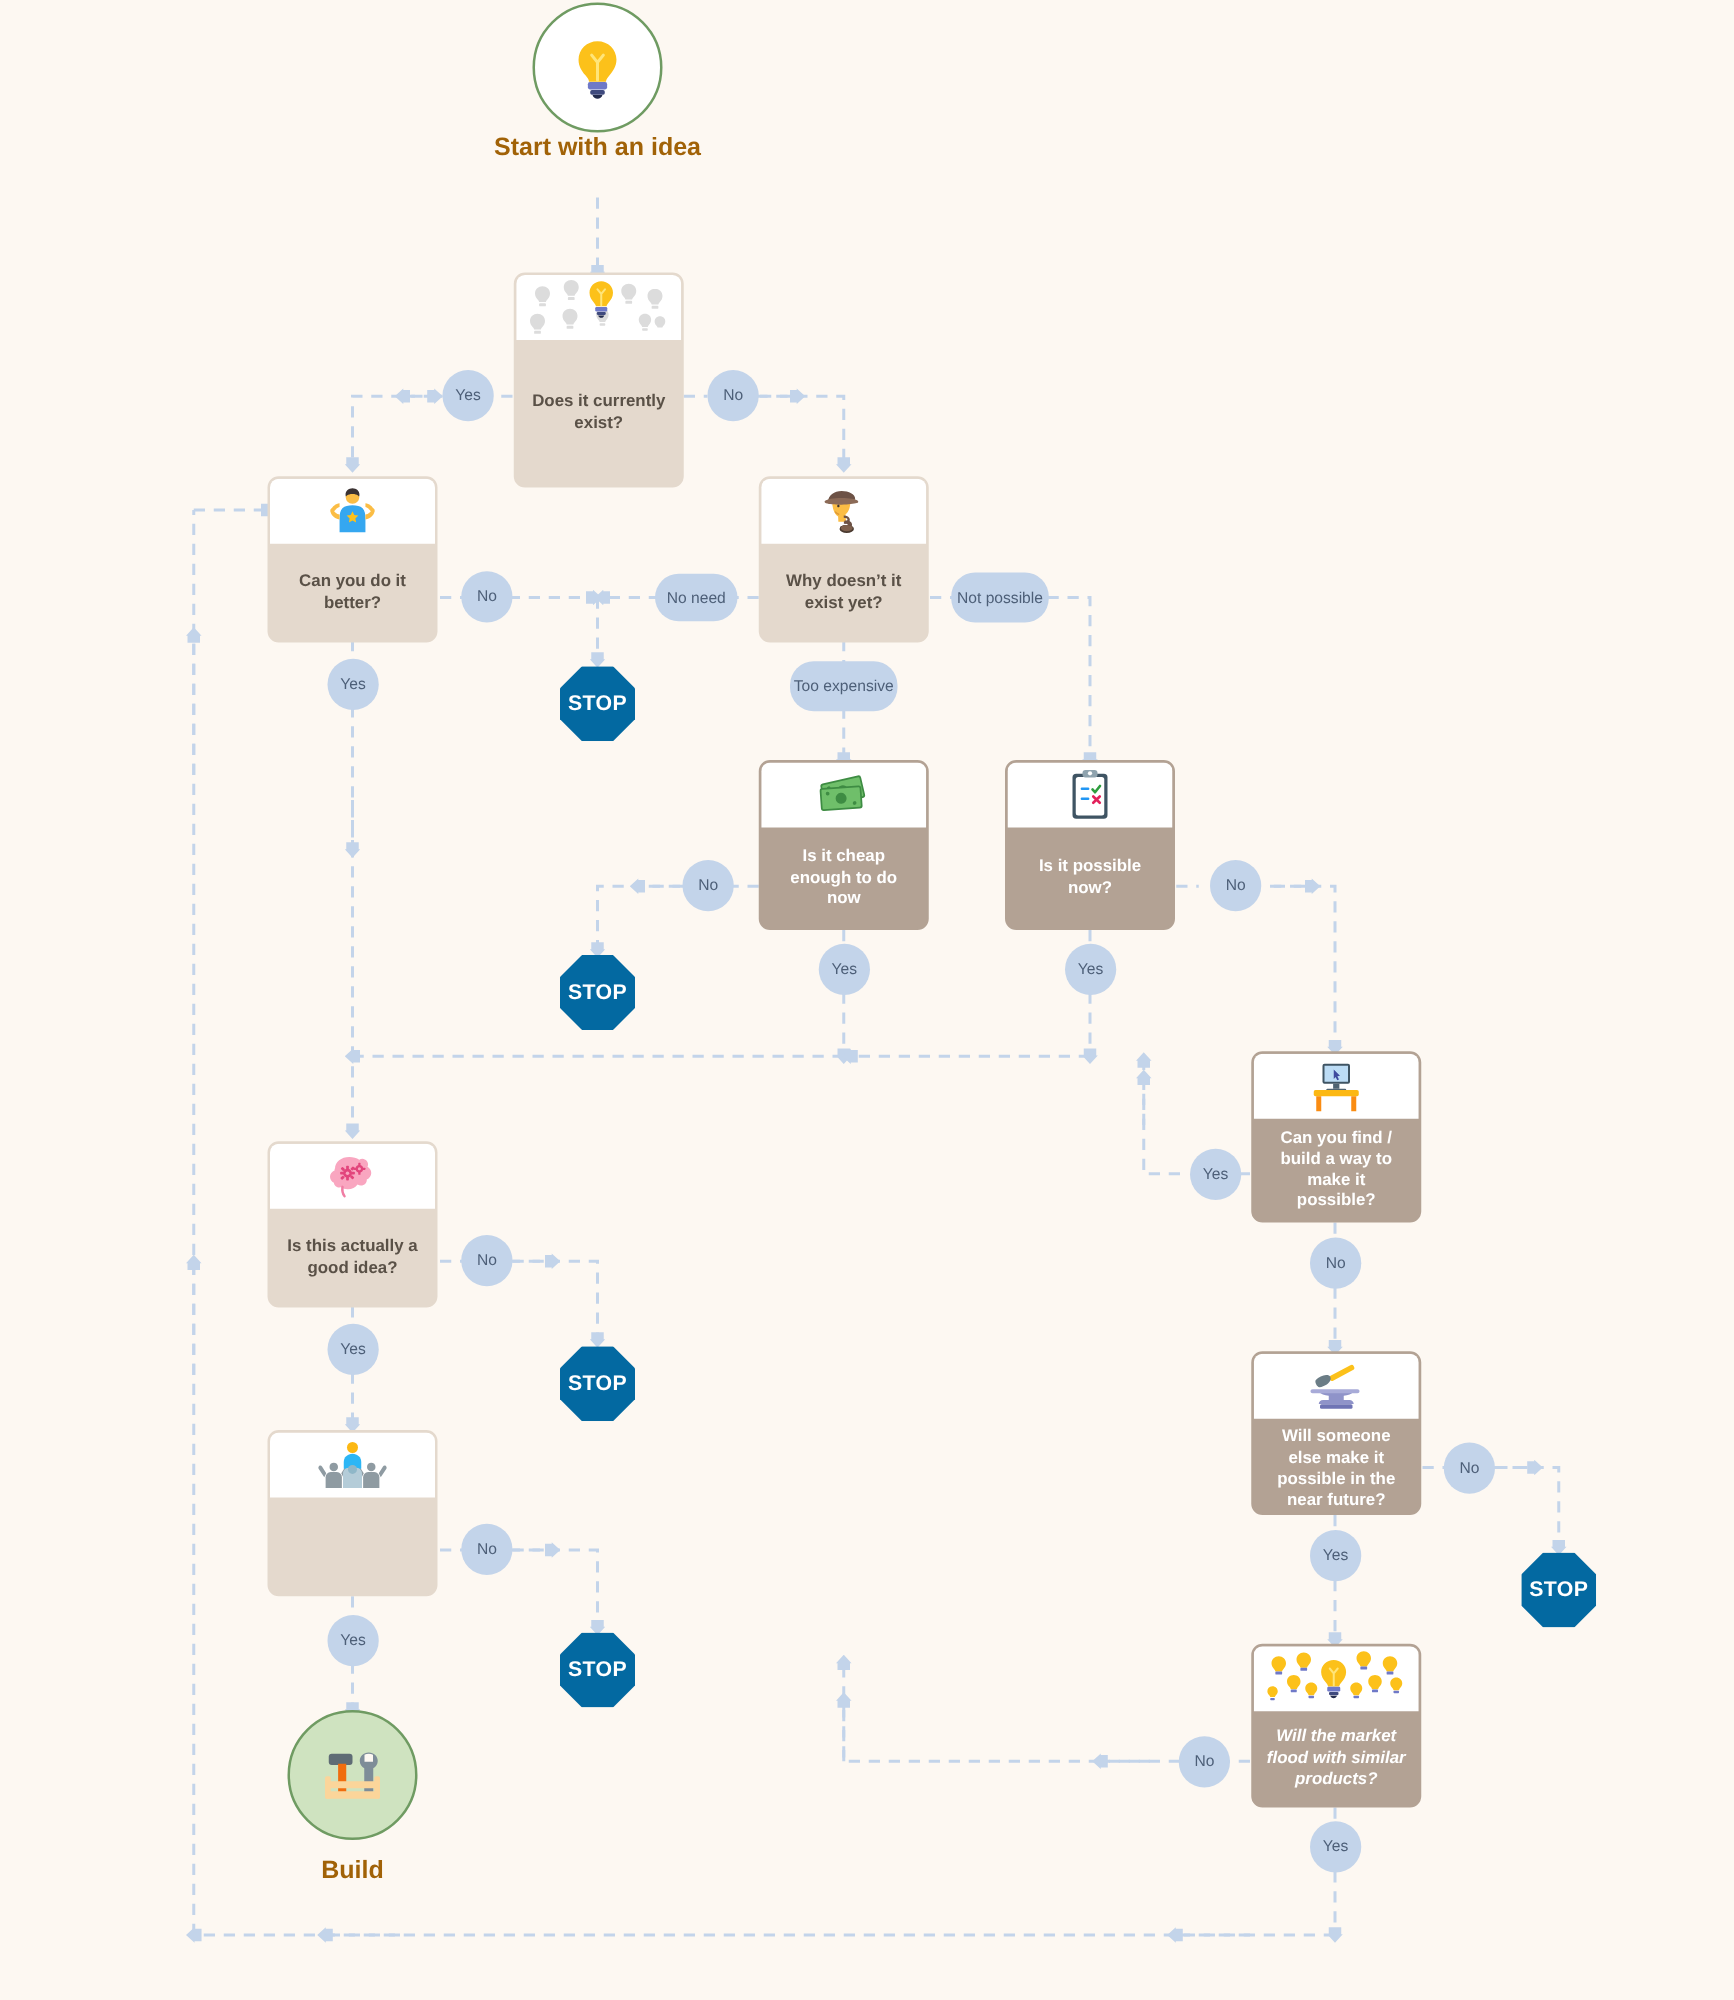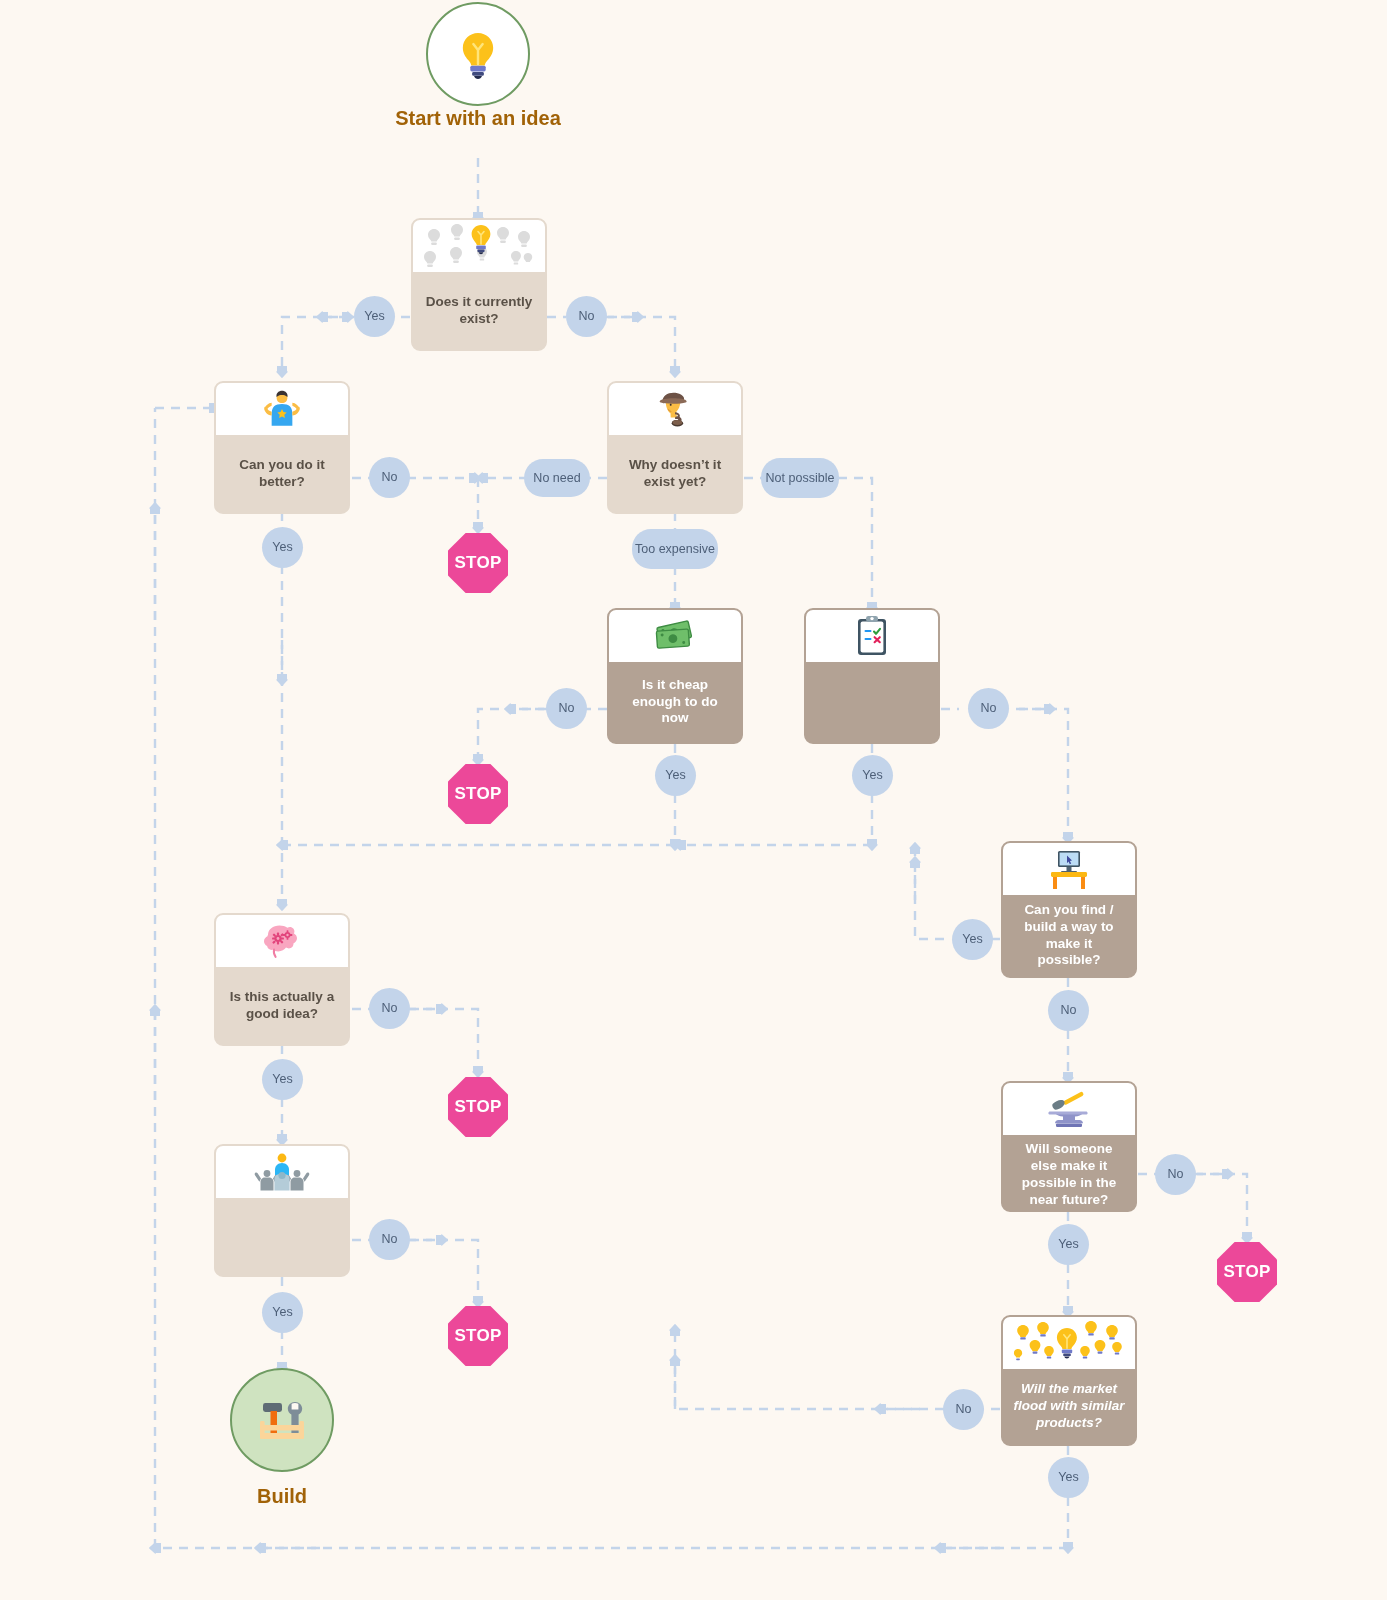--- a/index.html
+++ b/index.html
@@ -49,21 +49,21 @@
   .pill{
     position:absolute;background:#c3d4ea;color:#4d5f78;
     display:flex;align-items:center;justify-content:center;text-align:left;
     font-size:12.5px;line-height:1.15;box-sizing:border-box;
   }
   .pill.round{border-radius:50%;}
   .pill.oval{border-radius:19px;}
 
   
   .stop{
-    position:absolute;width:60px;height:60px;background:#ec4899;
+    position:absolute;width:60px;height:60px;background:#0369a1;
     clip-path:polygon(29.3% 0,70.7% 0,100% 29.3%,100% 70.7%,70.7% 100%,29.3% 100%,0 70.7%,0 29.3%);
     display:flex;align-items:center;justify-content:center;border-radius:18px;
   }
   .stop span{color:#fff;font-size:17px;font-weight:bold;letter-spacing:.3px;}
 
   .ico{display:block;}
 </style>
 </head>
 <body>
 
@@ -172,21 +172,21 @@
       <path d="M20 15.5l4 5 4-5M24 20.5v12" stroke="#ffe57a" stroke-width="2.1" fill="none" stroke-linecap="round"></path>
       <rect x="17.4" y="34" width="13.2" height="5" rx="1.4" fill="#6f79c8"></rect>
       <rect x="19" y="39.4" width="10" height="3.3" rx="1.2" fill="#3f4a7e"></rect>
       <path d="M20.6 42.8h6.8c-.5 1.7-1.9 2.6-3.4 2.6s-2.9-.9-3.4-2.6z" fill="#232b4d"></path>
     </svg>
   </div>
   <div class="term-label" style="left:386px;top:106px;width:184px;">
     <span>Start with an idea</span>
   </div>
 
-  <div class="card light" style="left:411px;top:218px;width:136px;height:133px;">
+  <div class="card light" style="left:411px;top:218px;width:136px;height:172px;">
     <div class="pic">
       <svg width="124" height="50" viewBox="0 0 124 50">
         <g fill="#dcdcdc">
           <path d="M17 8c-3.3 0-6 2.5-6 5.7 0 2.1 1 3.5 2.1 4.8.7.8 1.1 1.3 1.2 2.1h5.4c.1-.8.5-1.3 1.2-2.1 1.1-1.3 2.1-2.7 2.1-4.8C23 10.5 20.3 8 17 8z"></path>
           <rect x="14.3" y="21.6" width="5.4" height="2.4" rx=".7"></rect>
           <path d="M40 3c-3.3 0-6 2.5-6 5.7 0 2.1 1 3.5 2.1 4.8.7.8 1.1 1.3 1.2 2.1h5.4c.1-.8.5-1.3 1.2-2.1C45 12.2 46 10.8 46 8.7 46 5.5 43.3 3 40 3z"></path>
           <rect x="37.3" y="16.6" width="5.4" height="2.4" rx=".7"></rect>
           <path d="M39 26c-3.3 0-6 2.5-6 5.7 0 2.1 1 3.5 2.1 4.8.7.8 1.1 1.3 1.2 2.1h5.4c.1-.8.5-1.3 1.2-2.1 1.1-1.3 2.1-2.7 2.1-4.8 0-3.2-2.7-5.7-6-5.7z"></path>
           <rect x="36.3" y="39.6" width="5.4" height="2.4" rx=".7"></rect>
           <path d="M13 30c-3.3 0-6 2.5-6 5.7 0 2.1 1 3.5 2.1 4.8.7.8 1.1 1.3 1.2 2.1h5.4c.1-.8.5-1.3 1.2-2.1 1.1-1.3 2.1-2.7 2.1-4.8 0-3.2-2.7-5.7-6-5.7z"></path>
@@ -270,20 +270,21 @@
         <rect x="4" y="5" width="28" height="36" rx="3" fill="#3f5463"></rect>
         <rect x="6.6" y="7.6" width="22.8" height="30.8" rx="2" fill="#ffffff"></rect>
         <rect x="12" y="2" width="12" height="6" rx="2.4" fill="#8fa3ae"></rect>
         <circle cx="18" cy="4.6" r="1.7" fill="#ffffff"></circle>
         <rect x="10.5" y="16" width="7" height="2" rx="1" fill="#2196f3"></rect>
         <rect x="10.5" y="24" width="7" height="2" rx="1" fill="#2196f3"></rect>
         <path d="M20 17.5l2 2.3 4-5" stroke="#2e9e3e" stroke-width="2.1" fill="none" stroke-linecap="round" stroke-linejoin="round"></path>
         <path d="M20.6 23.2l5.2 5M25.8 23.2l-5.2 5" stroke="#e2215b" stroke-width="2.1" stroke-linecap="round"></path>
       </svg>
     </div>
+    <div class="body">Is it possible now?</div>
   </div>
 
   <div class="card dark" style="left:1001px;top:841px;width:136px;height:137px;">
     <div class="pic">
       <svg width="52" height="44" viewBox="0 0 52 44">
         <rect x="15" y="4" width="22" height="16" rx="1.6" fill="#3f5463"></rect>
         <rect x="16.6" y="5.6" width="18.8" height="12.8" fill="#bcdcf5"></rect>
         <path d="M24 8.5l5 5-2.1.4 1.3 2.6-1.4.7-1.3-2.6-1.5 1.6z" fill="#3f4a9e"></path>
         <rect x="23.5" y="20" width="5" height="4" fill="#4f6372"></rect>
         <rect x="18" y="24" width="16" height="2.6" rx="1" fill="#4f6372"></rect>

